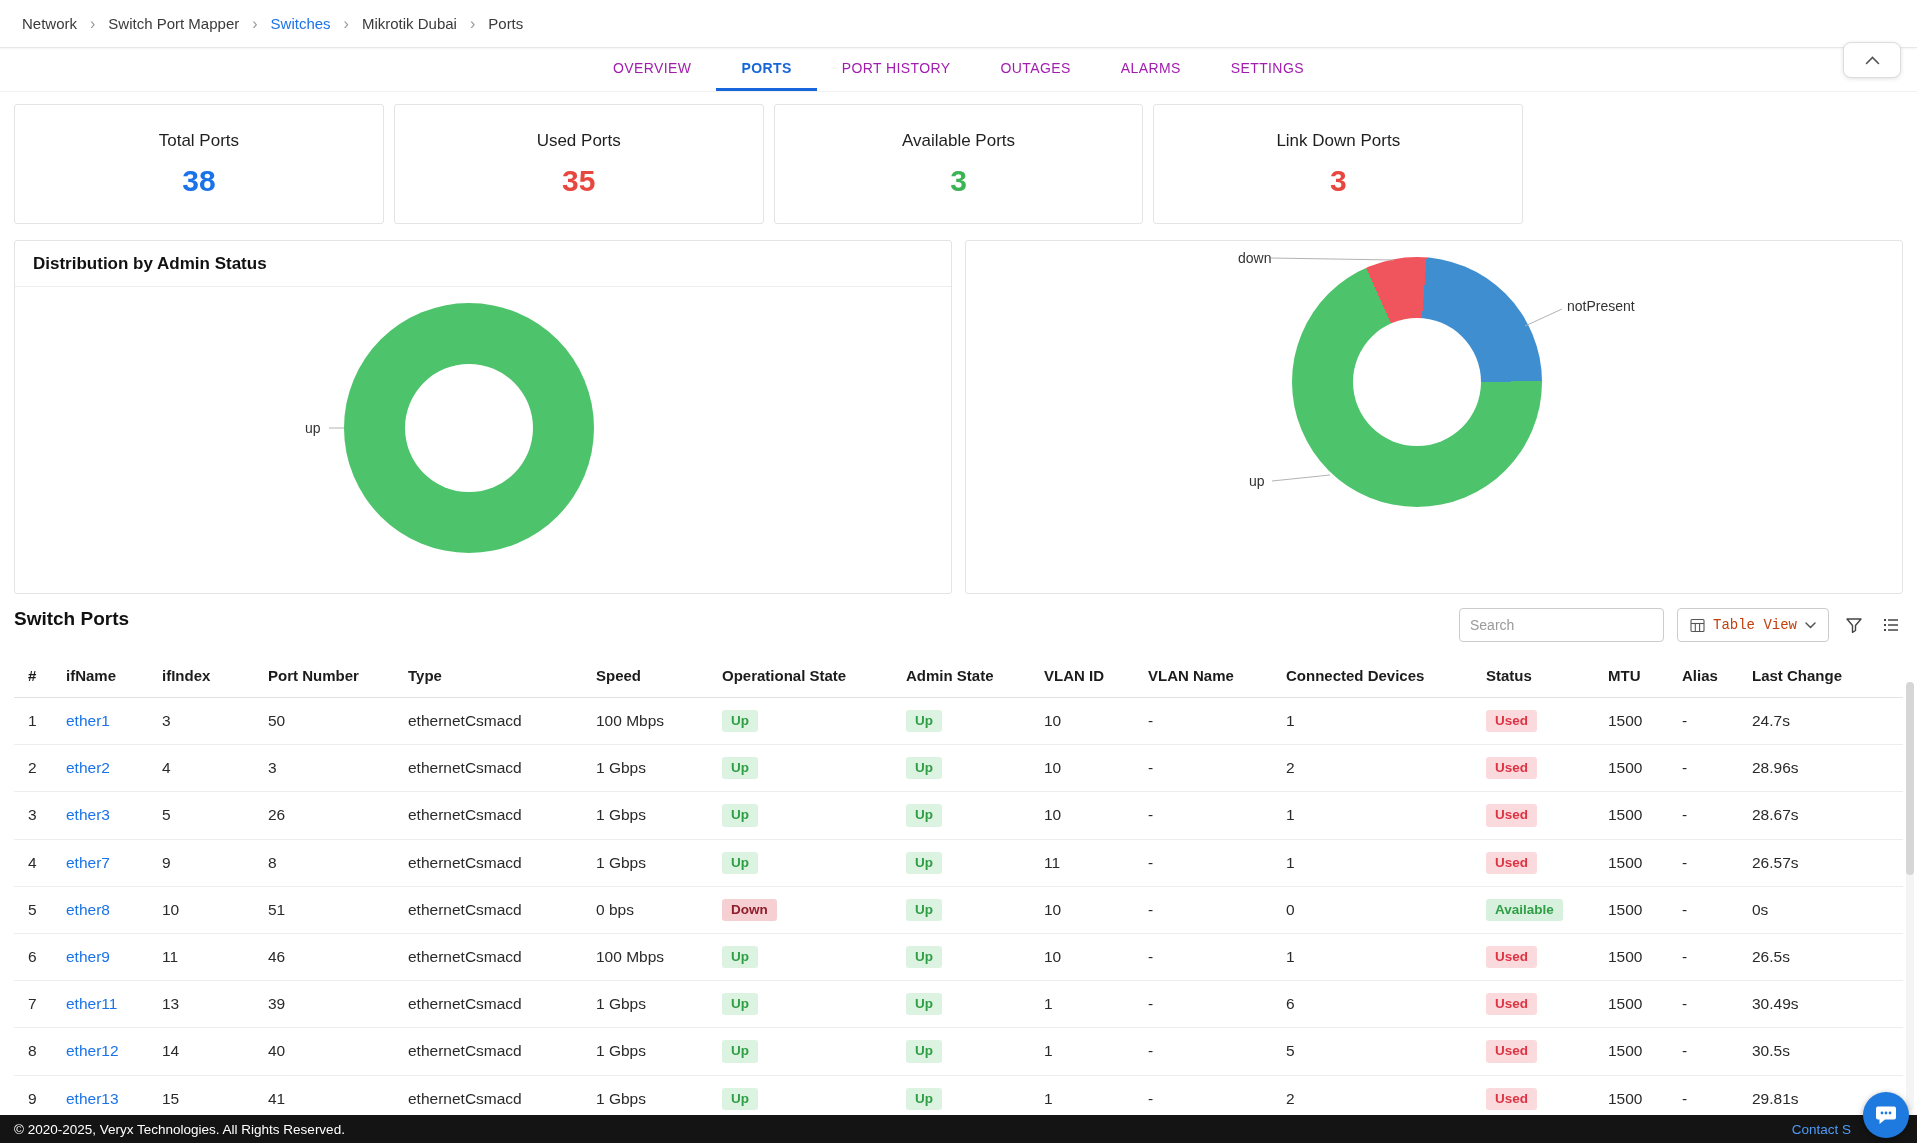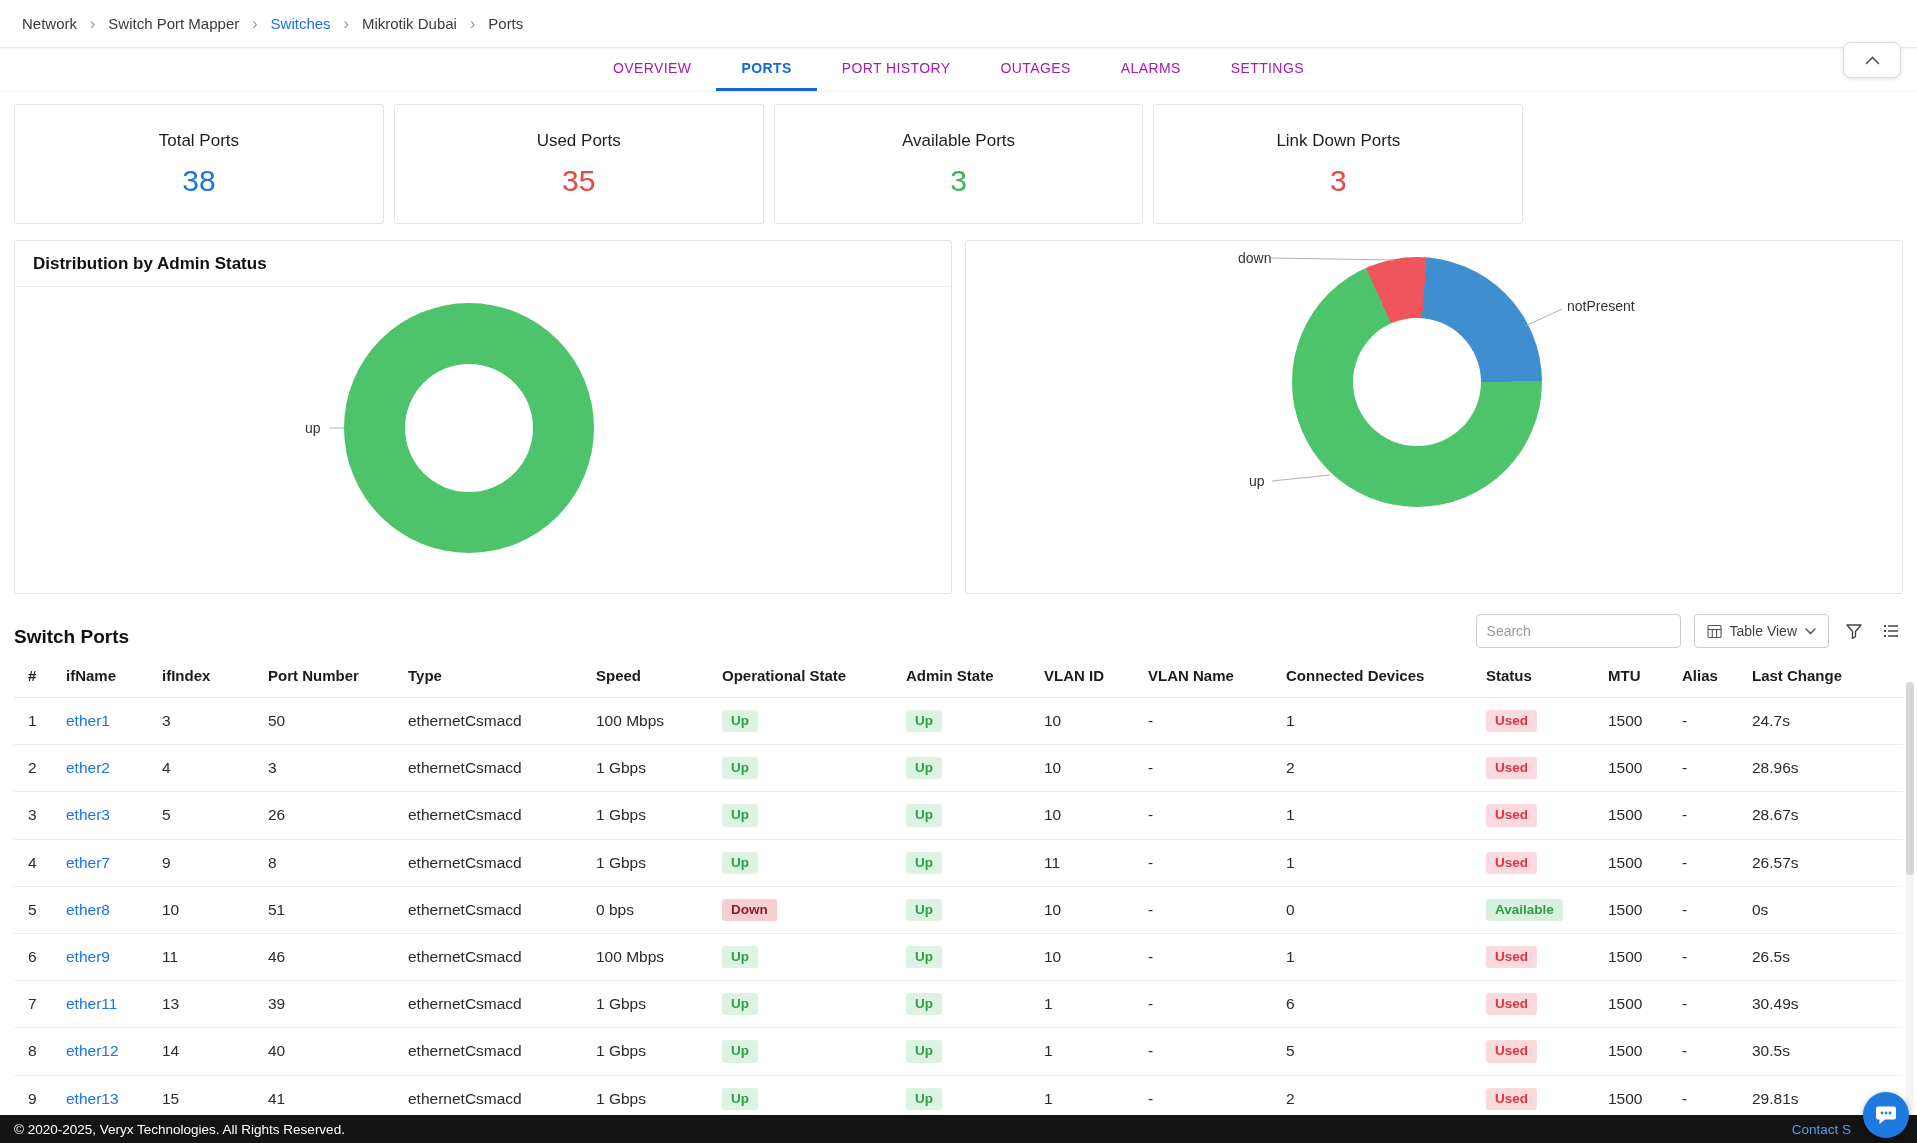--- a/index.html
+++ b/index.html
@@ -16,46 +16,46 @@
   .tab-bar{height:44px;display:flex;justify-content:center;position:relative;background:#fff;border-bottom:1px solid #f1f1f1}
   .tab-list{display:flex;height:100%}
   .tab{padding:0 25px;display:flex;align-items:center;font-size:14px;letter-spacing:.4px;color:#a21caf;cursor:pointer;border-bottom:3px solid transparent}
   .tab.active{color:#1766d9;font-weight:700;border-bottom-color:#1766d9}
   .collapse-btn{position:absolute;top:42px;right:16px;width:58px;height:36px;border:1px solid #ddd;border-radius:8px;background:#fff;display:flex;align-items:center;justify-content:center;cursor:pointer;box-shadow:0 1px 4px rgba(0,0,0,.12);z-index:5}
 
   
   .stats-row{display:grid;grid-template-columns:repeat(5,1fr);gap:10px;margin:12px 14px 0}
   .stat-card{background:#fff;border:1px solid #e4e4e4;border-radius:3px;height:120px;display:flex;flex-direction:column;align-items:center;justify-content:center;gap:13px}
   .stat-label{font-size:17px;color:#1f1f1f}
-  .stat-value{font-size:30px;font-weight:400}
+  .stat-value{font-size:30px;font-weight:700}
 
   
   .charts-row{display:grid;grid-template-columns:1fr 1fr;gap:13px;margin:16px 14px 0;height:354px}
   .panel{border:1px solid #e4e4e4;border-radius:3px;background:#fff;overflow:hidden}
   .panel-header{height:46px;display:flex;align-items:center;padding:0 18px;font-size:17px;font-weight:700;color:#111;border-bottom:1px solid #ededed}
   .chart-area{position:relative;height:306px}
   .donut{position:absolute;width:250px;height:250px;border-radius:50%}
   .chart-admin .donut{left:329px;top:16px}
   .chart-oper .donut{left:326px;top:16px}
   .hole{position:absolute;left:50%;top:50%;width:128px;height:128px;margin:-64px 0 0 -64px;background:#fff;border-radius:50%}
   .leaders{position:absolute;left:0;top:0;width:938px;height:306px;pointer-events:none}
   .slice-label{position:absolute;font-size:14px;color:#333;white-space:nowrap}
   .label-admin-up{left:290px;top:133px}
   .label-oper-down{left:272px;top:9px}
   .label-oper-notpresent{left:601px;top:57px}
   .label-oper-up{left:283px;top:232px}
 
   
   .ports-section{margin:14px 14px 0;position:relative}
-  .ports-header{display:flex;align-items:flex-end;height:40px;margin-bottom:6px}
+  .ports-header{display:flex;align-items:flex-start;height:40px;margin-bottom:6px}
   .ports-title{font-size:19px;font-weight:700;color:#111}
   .controls{margin-left:auto;display:flex;align-items:center;gap:13px}
   .search-input{width:205px;height:34px;border:1px solid #ccc;border-radius:4px;padding:0 10px;font-size:14px;color:#333;outline:none;font-family:"Liberation Sans",sans-serif}
   .search-input::placeholder{color:#9a9a9a}
-  .view-btn{height:34px;display:flex;align-items:center;gap:8px;padding:0 12px;border:1px solid #ccc;border-radius:4px;background:#fff;font-size:14px;color:#404040;cursor:pointer;font-family:Liberation Sans, sans-serif}
+  .view-btn{height:34px;display:flex;align-items:center;gap:8px;padding:0 12px;border:1px solid #ccc;border-radius:4px;background:#fff;font-size:14px;color:#c2410c;cursor:pointer;font-family:Liberation Mono, monospace}
   .icon-btn{background:none;border:none;cursor:pointer;display:flex;align-items:center;padding:2px}
 
   
   table{width:100%;border-collapse:collapse;table-layout:fixed}
   th{font-size:15px;font-weight:700;text-align:left;padding:13px 8px;border-bottom:1px solid #e2e2e2;color:#1c1c1c;white-space:nowrap;overflow:hidden}
   td{font-size:15.5px;padding:12px 8px;border-bottom:1px solid #ededed;color:#2a2a2a;white-space:nowrap;overflow:hidden}
   th:first-child,td:first-child{padding-left:14px}
   .cell-link{color:#1a73e8;cursor:pointer;text-decoration:none}
   .badge{display:inline-block;padding:3px 9px;border-radius:3px;font-size:13.5px;font-weight:600;line-height:1.2}
   .badge-up{background:#dcf3e2;color:#2f9e44}

